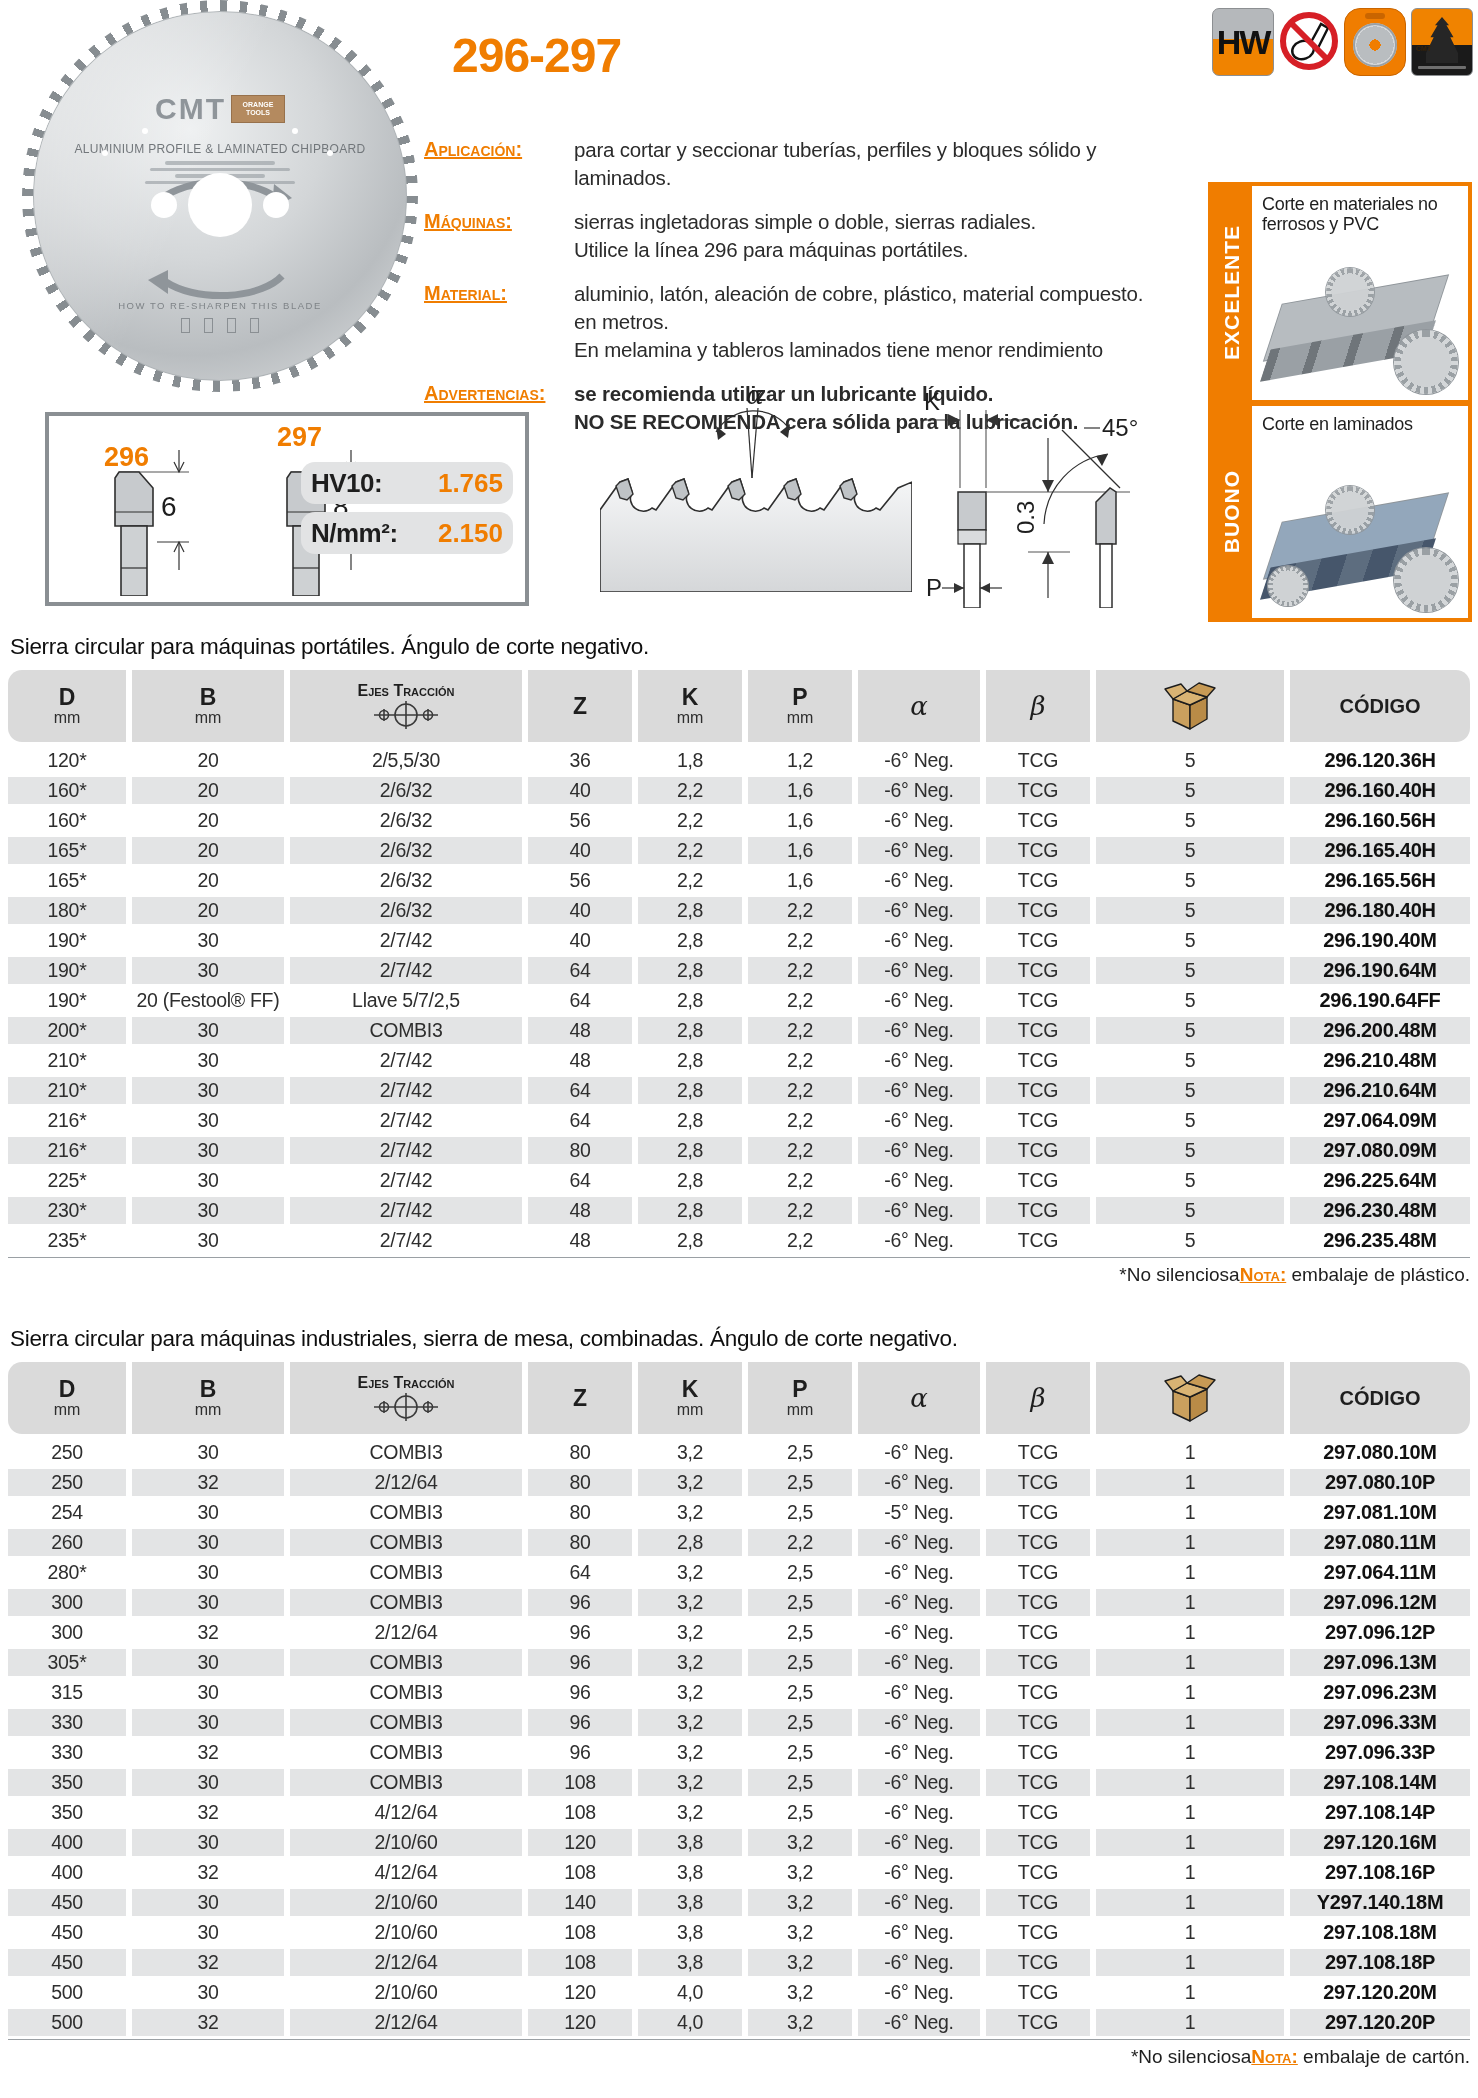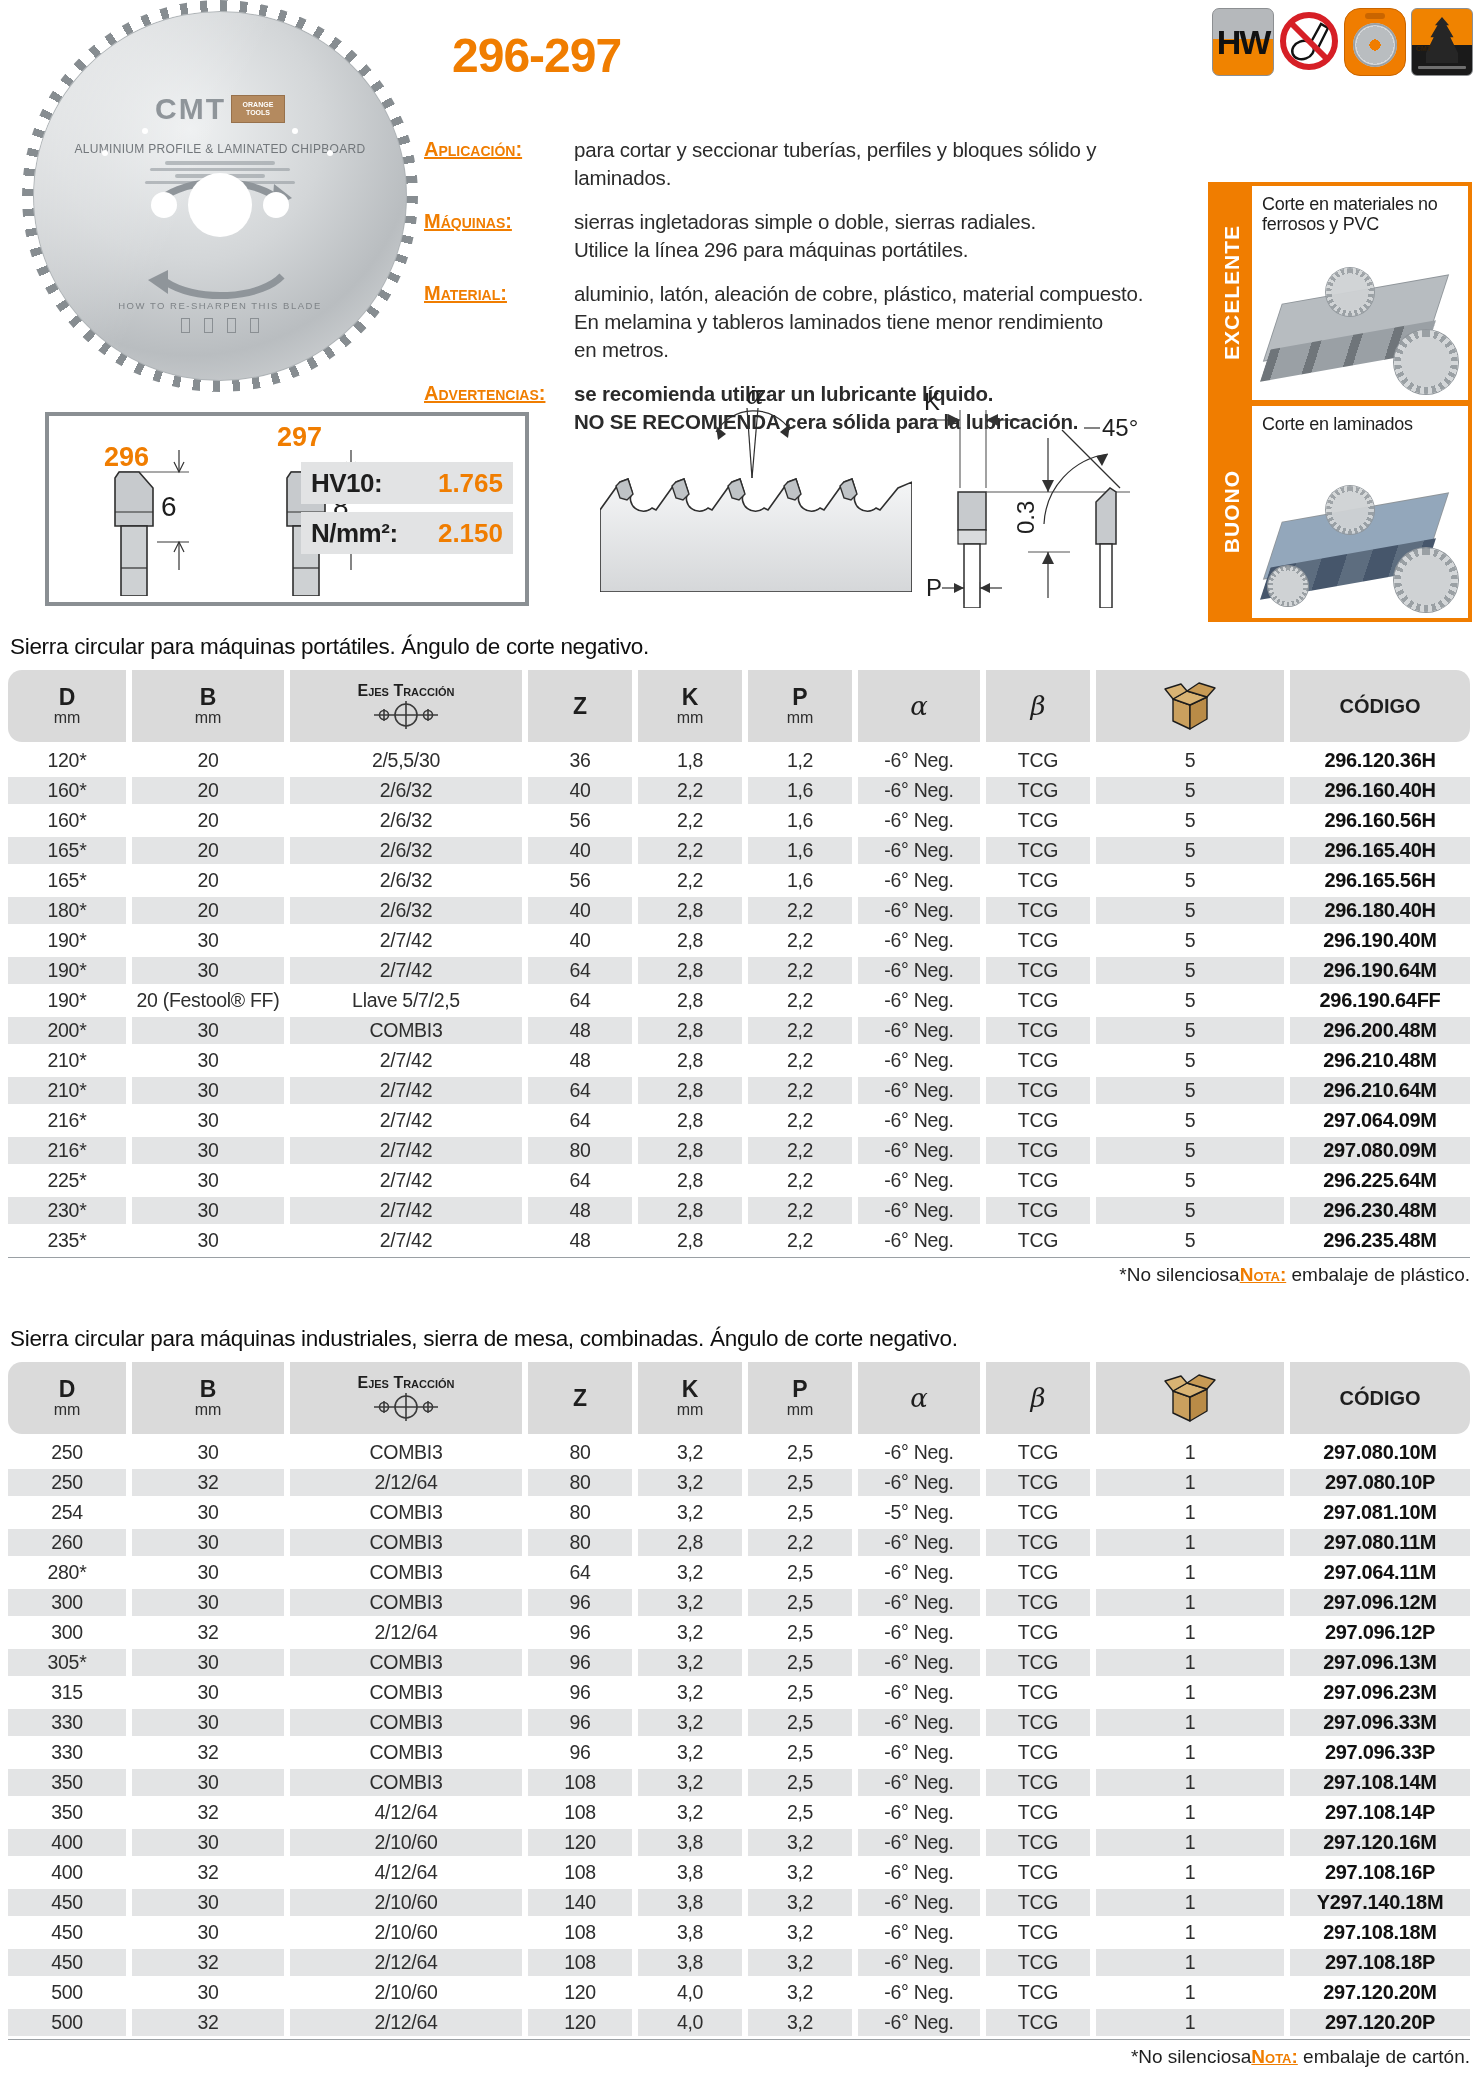--- a/index.html
+++ b/index.html
@@ -85,21 +85,21 @@
   .mb3{width:40px;height:40px;left:8px;bottom:6px;}
 
   
   .profile-box{position:absolute;left:45px;top:412px;width:476px;height:186px;border:4px solid #8a8f93;background:#fff;}
   .pcode{position:absolute;top:6px;font-size:27px;font-weight:bold;color:#f07d00;}
   .pcode.p1{left:55px;margin-top:20px;} .pcode.p2{left:228px;}
   .tooth-svg{position:absolute;top:34px;}
   .tooth-svg.t1{left:40px;} .tooth-svg.t2{left:212px;}
   .hv-panel{position:absolute;left:252px;top:46px;width:212px;}
   .hv-row{display:flex;justify-content:space-between;align-items:center;background:#e2e3e4;
-    height:42px;margin-bottom:8px;padding:0 10px;}
+    height:42px;margin-bottom:8px;padding:0 10px;border-radius:14px;}
   .hv-row .lab{font-size:26px;font-weight:bold;color:#1e1e1e;letter-spacing:-0.5px;}
   .hv-row .val{font-size:26px;font-weight:bold;color:#f07d00;}
 
   .alpha-drawing{position:absolute;left:600px;top:386px;}
   .side-drawing{position:absolute;left:898px;top:292px;}
   .dimtext{font-family:"Liberation Sans",sans-serif;font-size:24px;fill:#1e1e1e;}
   .greektext{font-family:"DejaVu Serif",serif;font-style:italic;font-size:26px;fill:#1e1e1e;}
 
   
   .tables{position:absolute;left:8px;top:634px;width:1462px;}
@@ -181,22 +181,22 @@
         <div class="spec-label">Máquinas:</div>
         <div class="spec-text">
           <div>sierras ingletadoras simple o doble, sierras radiales.</div>
           <div>Utilice la línea 296 para máquinas portátiles.</div>
         </div>
       </div>
       <div class="spec-row">
         <div class="spec-label">Material:</div>
         <div class="spec-text">
           <div>aluminio, latón, aleación de cobre, plástico, material compuesto.</div>
+          <div>en metros.</div>
           <div>En melamina y tableros laminados tiene menor rendimiento</div>
-          <div>en metros.</div>
         </div>
       </div>
       <div class="spec-row">
         <div class="spec-label">Advertencias:</div>
         <div class="spec-text bold">
           <div>se recomienda utilizar un lubricante líquido.</div>
           <div>NO SE RECOMIENDA cera sólida para la lubricación.</div>
         </div>
       </div>
     </div>

